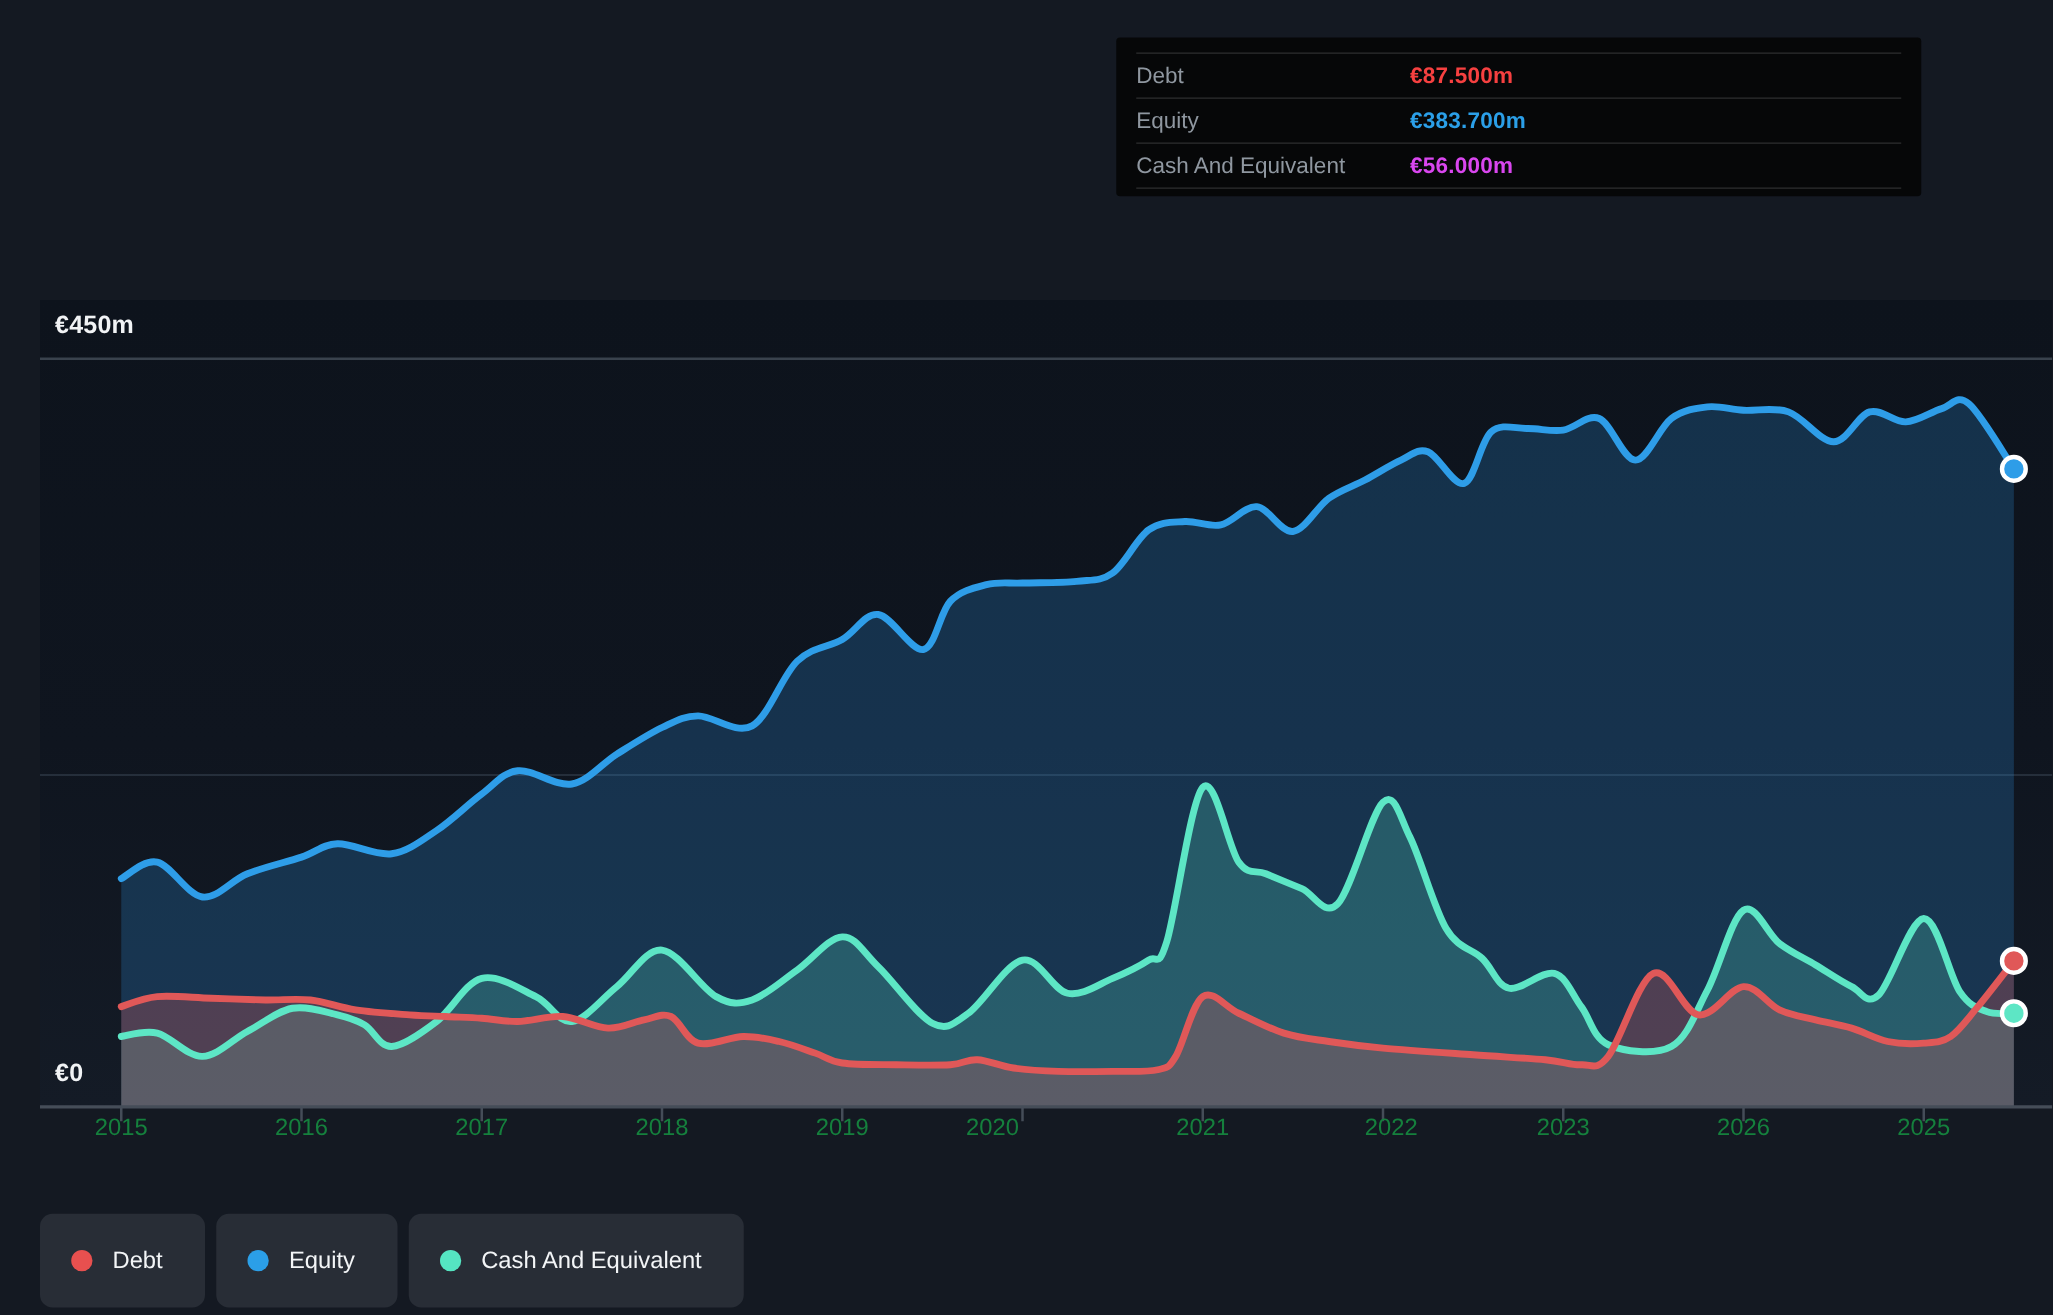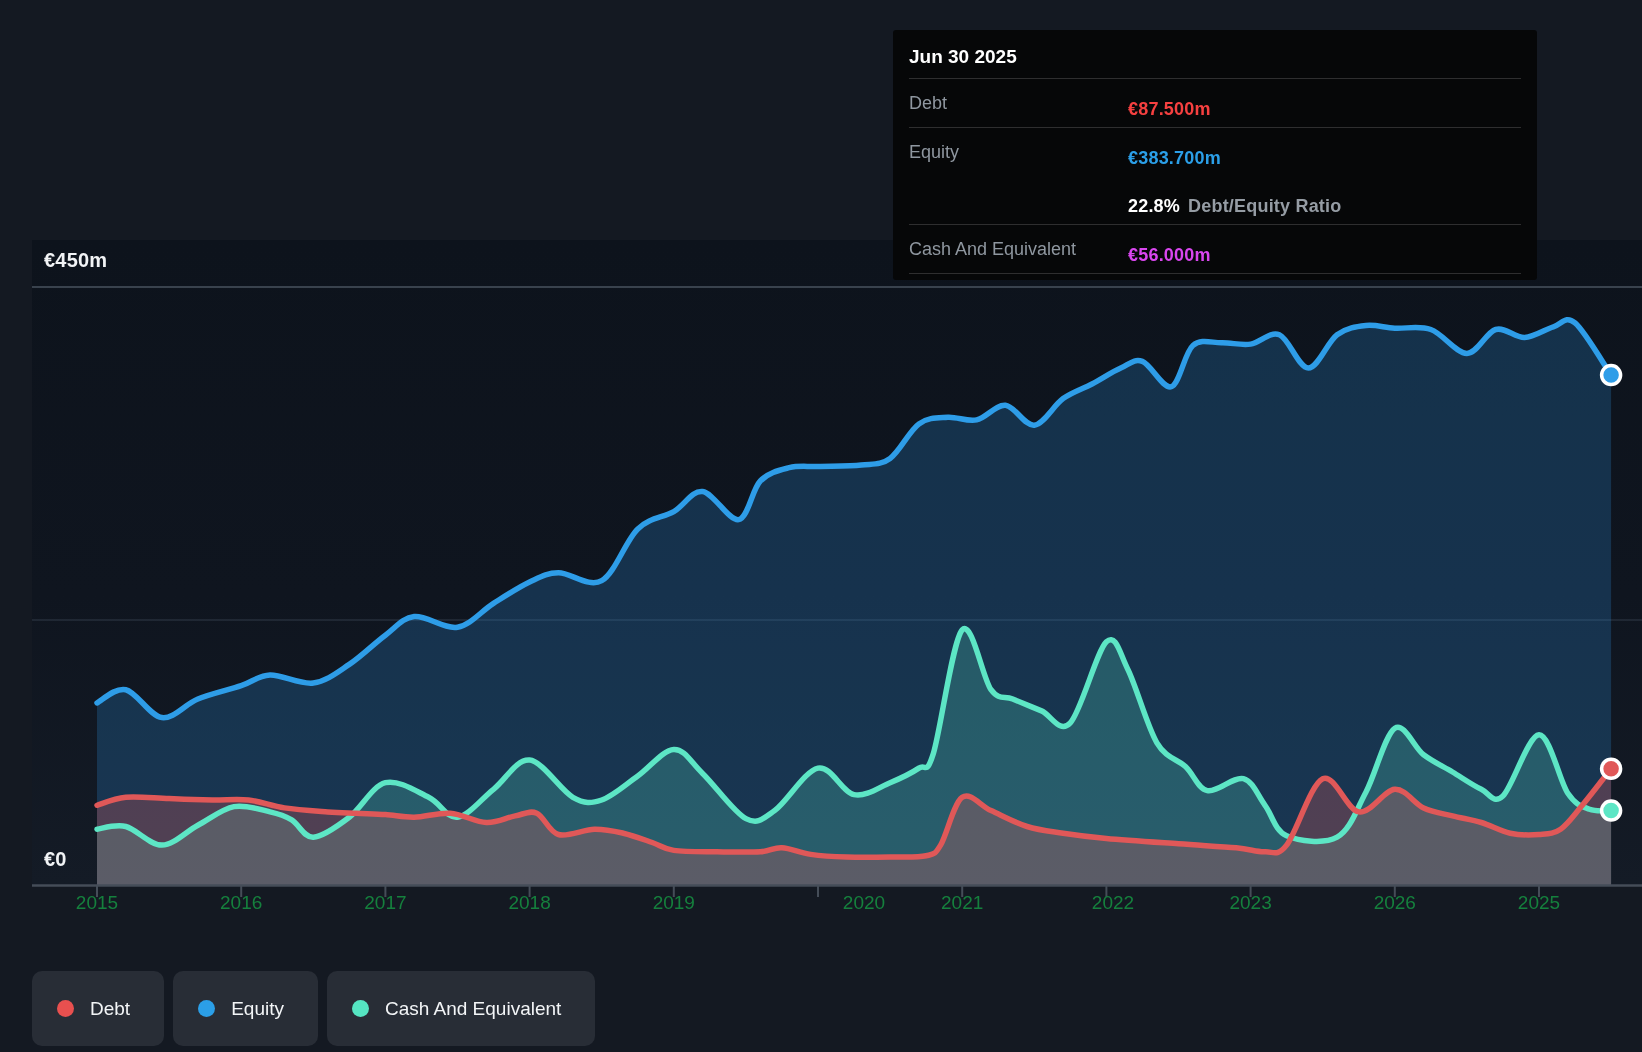--- a/index.html
+++ b/index.html
@@ -24,21 +24,21 @@
     position:absolute;left:893px;top:30px;width:644px;box-sizing:border-box;
     background:#060708;border-radius:3px;padding:12px 16px 6px 16px;z-index:5;
   }
   .tt-title{color:#ffffff;font-size:19px;font-weight:700;padding:4px 0 10px 0;}
   .tt-row{
     display:flex;align-items:center;padding:7px 0;font-size:18px;
   }
   .tt-row.bt{border-top:1px solid rgba(255,255,255,0.16);}
   .tt-row.bb{border-bottom:1px solid rgba(255,255,255,0.16);}
   .tt-label{width:219px;color:#8f97a0;font-size:18px;flex:none;}
-  .tt-value{font-weight:700;letter-spacing:.2px;margin-top:13px;}
+  .tt-value{font-weight:700;letter-spacing:.2px;}
   .tt-value.debt{color:#f64040;}
   .tt-value.equity{color:#2b9fe8;}
   .tt-value.cash{color:#d946ef;}
   .tt-ratio-num{color:#ffffff;font-weight:700;}
   .tt-ratio-label{color:#959ca4;font-weight:700;margin-left:8px;}
   
   .legend{position:absolute;left:32px;top:971px;display:flex;gap:9px;}
   .legend-pill{
     display:inline-flex;align-items:center;height:75px;background:#282d36;
     border-radius:10px;padding:0 34px 0 25px;cursor:pointer;
@@ -87,43 +87,36 @@
 
   <div class="ylabel top">€450m</div>
   <div class="ylabel zero">€0</div>
 
   <div id="xlabels">
       <div class="xlabel" style="left: 55px;">2015</div>
       <div class="xlabel" style="left: 199.2px; text-align: center;">2016</div>
       <div class="xlabel" style="left: 343.4px;">2017</div>
       <div class="xlabel" style="left: 487.6px;">2018</div>
       <div class="xlabel" style="left: 631.8px;">2019</div>
-      <div class="xlabel" style="left: 822px;">2020</div>
+      <div class="xlabel" style="left: 752px;">2020</div>
       <div class="xlabel" style="left: 920.2px;">2021</div>
       <div class="xlabel" style="left: 1071px;">2022</div>
       <div class="xlabel" style="left: 1208.6px;">2023</div>
       <div class="xlabel" style="left: 1352.8px;">2026</div>
       <div class="xlabel" style="left: 1497px;">2025</div>
     </div>
 
   <div class="tooltip">
-    <div class="tt-title">Jun 30 2025</div>
     <div class="tt-row bt">
       <span class="tt-label">Debt</span>
       <span class="tt-value debt">€87.500m</span>
     </div>
     <div class="tt-row bt">
       <span class="tt-label">Equity</span>
       <span class="tt-value equity">€383.700m</span>
-    </div>
-    <div class="tt-row">
-      <span class="tt-label"></span>
-      <span class="tt-value">
-        <span class="tt-ratio-num">22.8%</span><span class="tt-ratio-label">Debt/Equity Ratio</span>
-      </span>
     </div>
     <div class="tt-row bt bb">
       <span class="tt-label">Cash And Equivalent</span>
       <span class="tt-value cash">€56.000m</span>
     </div>
   </div>
 
   <div class="legend" id="legend">
       <div class="legend-pill">
         <span class="legend-dot" style="background: rgb(232, 80, 79);"></span>

